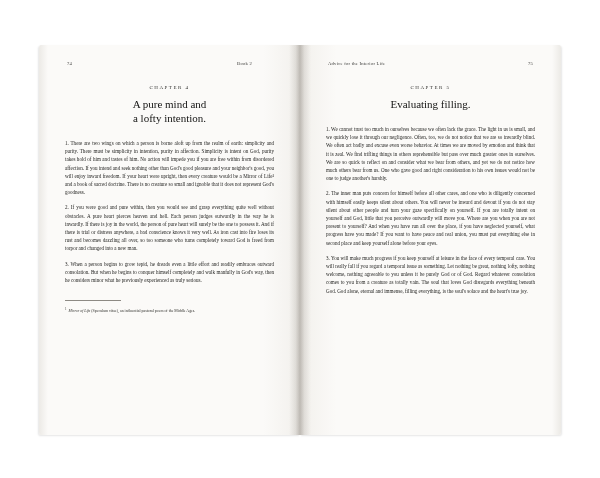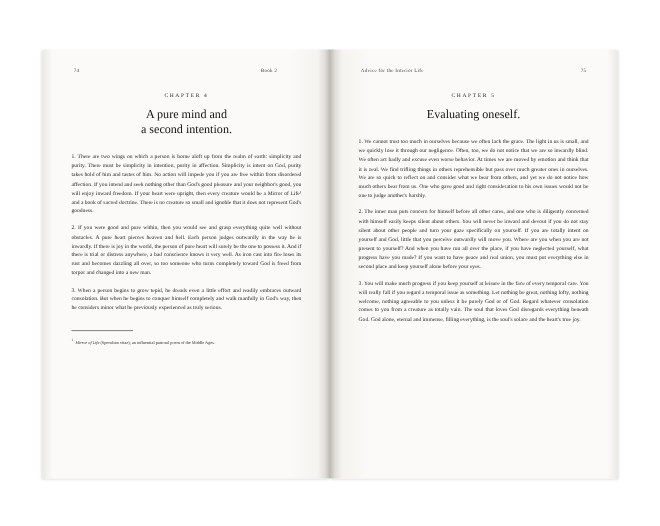--- a/index.html
+++ b/index.html
@@ -154,21 +154,21 @@
 
       <div class="running left-head">
         <span class="folio">74</span>
         <span class="head-title">Book 2</span>
       </div>
 
       <div class="chapter-label">Chapter 4</div>
 
       <h1 class="chapter-title">
         <span class="line">A pure mind and</span>
-        <span class="line">a second intention.</span>
+        <span class="line">a lofty intention.</span>
       </h1>
 
       <div class="body">
         <p>1. There are two wings on which a person is borne aloft up from the realm of earth: simplicity and purity. There must be simplicity in intention, purity in affection. Simplicity is intent on God, purity takes hold of him and tastes of him. No action will impede you if you are free within from disordered affection. If you intend and seek nothing other than God's good pleasure and your neighbor's good, you will enjoy inward freedom. If your heart were upright, then every creature would be a Mirror of Life¹ and a book of sacred doctrine. There is no creature so small and ignoble that it does not represent God's goodness.</p>
         <p>2. If you were good and pure within, then you would see and grasp everything quite well without obstacles. A pure heart pierces heaven and hell. Each person judges outwardly in the way he is inwardly. If there is joy in the world, the person of pure heart will surely be the one to possess it. And if there is trial or distress anywhere, a bad conscience knows it very well. As iron cast into fire loses its rust and becomes dazzling all over, so too someone who turns completely toward God is freed from torpor and changed into a new man.</p>
         <p>3. When a person begins to grow tepid, he dreads even a little effort and readily embraces outward consolation. But when he begins to conquer himself completely and walk manfully in God's way, then he considers minor what he previously experienced as truly serious.</p>
       </div>
 
       <div class="footnote-rule"></div>
       <div class="footnote">
@@ -180,21 +180,21 @@
     <div class="page right">
 
       <div class="running right-head">
         <span class="head-title">Advice for the Interior Life</span>
         <span class="folio">75</span>
       </div>
 
       <div class="chapter-label">Chapter 5</div>
 
       <h1 class="chapter-title">
-        <span class="line">Evaluating oneself.</span>
+        <span class="line">Evaluating filling.</span>
       </h1>
 
       <div class="body">
         <p>1. We cannot trust too much in ourselves because we often lack the grace. The light in us is small, and we quickly lose it through our negligence. Often, too, we do not notice that we are so inwardly blind. We often act badly and excuse even worse behavior. At times we are moved by emotion and think that it is zeal. We find trifling things in others reprehensible but pass over much greater ones in ourselves. We are so quick to reflect on and consider what we bear from others, and yet we do not notice how much others bear from us. One who gave good and right consideration to his own issues would not be one to judge another's harshly.</p>
         <p>2. The inner man puts concern for himself before all other cares, and one who is diligently concerned with himself easily keeps silent about others. You will never be inward and devout if you do not stay silent about other people and turn your gaze specifically on yourself. If you are totally intent on yourself and God, little that you perceive outwardly will move you. Where are you when you are not present to yourself? And when you have run all over the place, if you have neglected yourself, what progress have you made? If you want to have peace and real union, you must put everything else in second place and keep yourself alone before your eyes.</p>
         <p>3. You will make much progress if you keep yourself at leisure in the face of every temporal care. You will really fall if you regard a temporal issue as something. Let nothing be great, nothing lofty, nothing welcome, nothing agreeable to you unless it be purely God or of God. Regard whatever consolation comes to you from a creature as totally vain. The soul that loves God disregards everything beneath God. God alone, eternal and immense, filling everything, is the soul's solace and the heart's true joy.</p>
       </div>
 
     </div>
 

